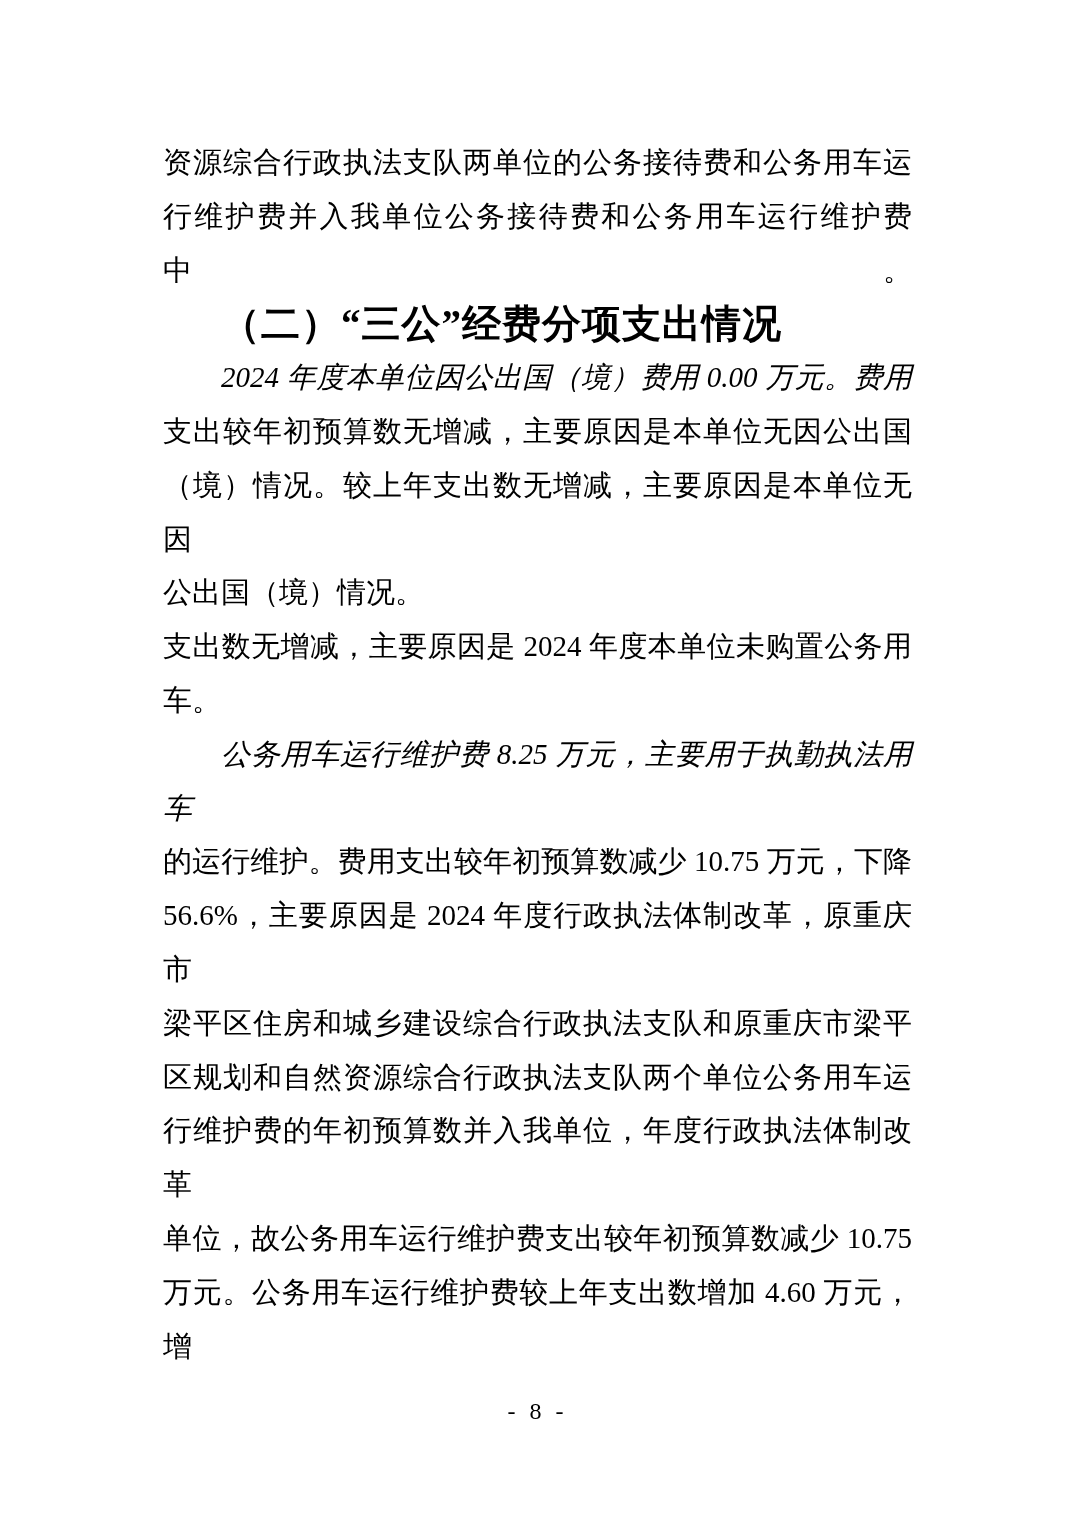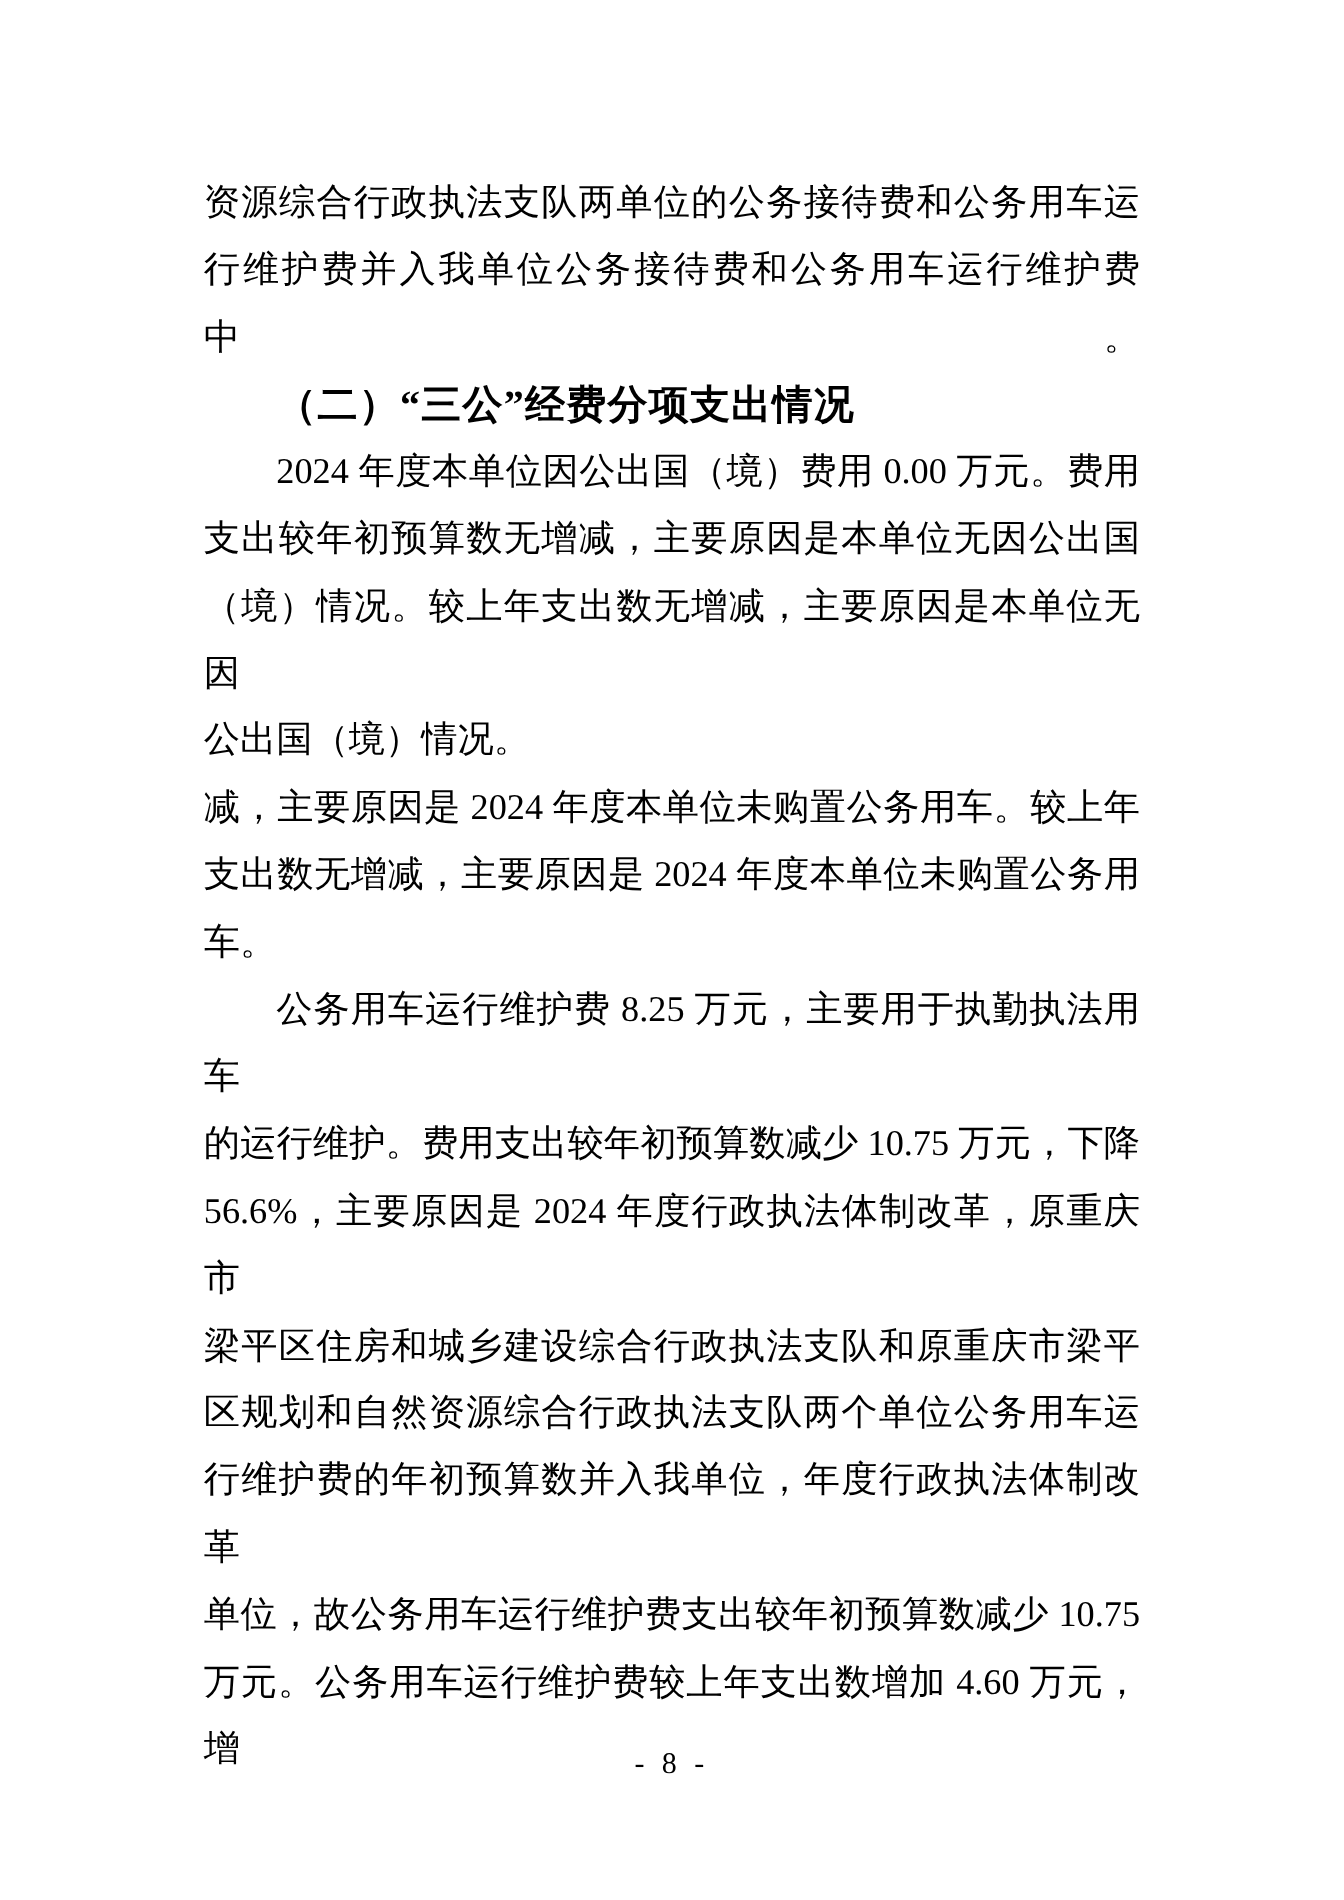--- a/index.html
+++ b/index.html
@@ -28,27 +28,28 @@
     text-align: justify;
     text-align-last: justify;
     white-space: normal;
   }
   .line.end {
     text-align: center;
     text-align-last: left;
   }
   .line.indent {
     text-indent: 58px;
+    font-style: italic;
   }
   .heading-line {
     font-weight: bold;
     text-indent: 58px;
     text-align: right;
     text-align-last: left;
-    font-size: 32px;
+    font-size: 39px;
     letter-spacing: 1px;
   }
   .footer {
     position: absolute;
     left: 0;
     top: 1396px;
     width: 1075px;
     text-align: center;
     font-size: 24px;
     line-height: 30px;
@@ -64,21 +65,20 @@
     <div class="line">资源综合行政执法支队两单位的公务接待费和公务用车运</div>
     <div class="line">行维护费并入我单位公务接待费和公务用车运行维护费中。</div>
 
     <div class="heading-line">（二）“三公”经费分项支出情况</div>
 
     <div class="line indent">2024 年度本单位因公出国（境）费用 0.00 万元。费用</div>
     <div class="line">支出较年初预算数无增减，主要原因是本单位无因公出国</div>
     <div class="line">（境）情况。较上年支出数无增减，主要原因是本单位无因</div>
     <div class="line end">公出国（境）情况。</div>
 
-    <div class="line">减，主要原因是 2024 年度本单位未购置公务用车。较上年</div>
     <div class="line">支出数无增减，主要原因是 2024 年度本单位未购置公务用</div>
     <div class="line end">车。</div>
 
     <div class="line indent">公务用车运行维护费 8.25 万元，主要用于执勤执法用车</div>
     <div class="line">的运行维护。费用支出较年初预算数减少 10.75 万元，下降</div>
     <div class="line">56.6%，主要原因是 2024 年度行政执法体制改革，原重庆市</div>
     <div class="line">梁平区住房和城乡建设综合行政执法支队和原重庆市梁平</div>
     <div class="line">区规划和自然资源综合行政执法支队两个单位公务用车运</div>
     <div class="line">行维护费的年初预算数并入我单位，年度行政执法体制改革</div>
     <div class="line">单位，故公务用车运行维护费支出较年初预算数减少 10.75</div>

